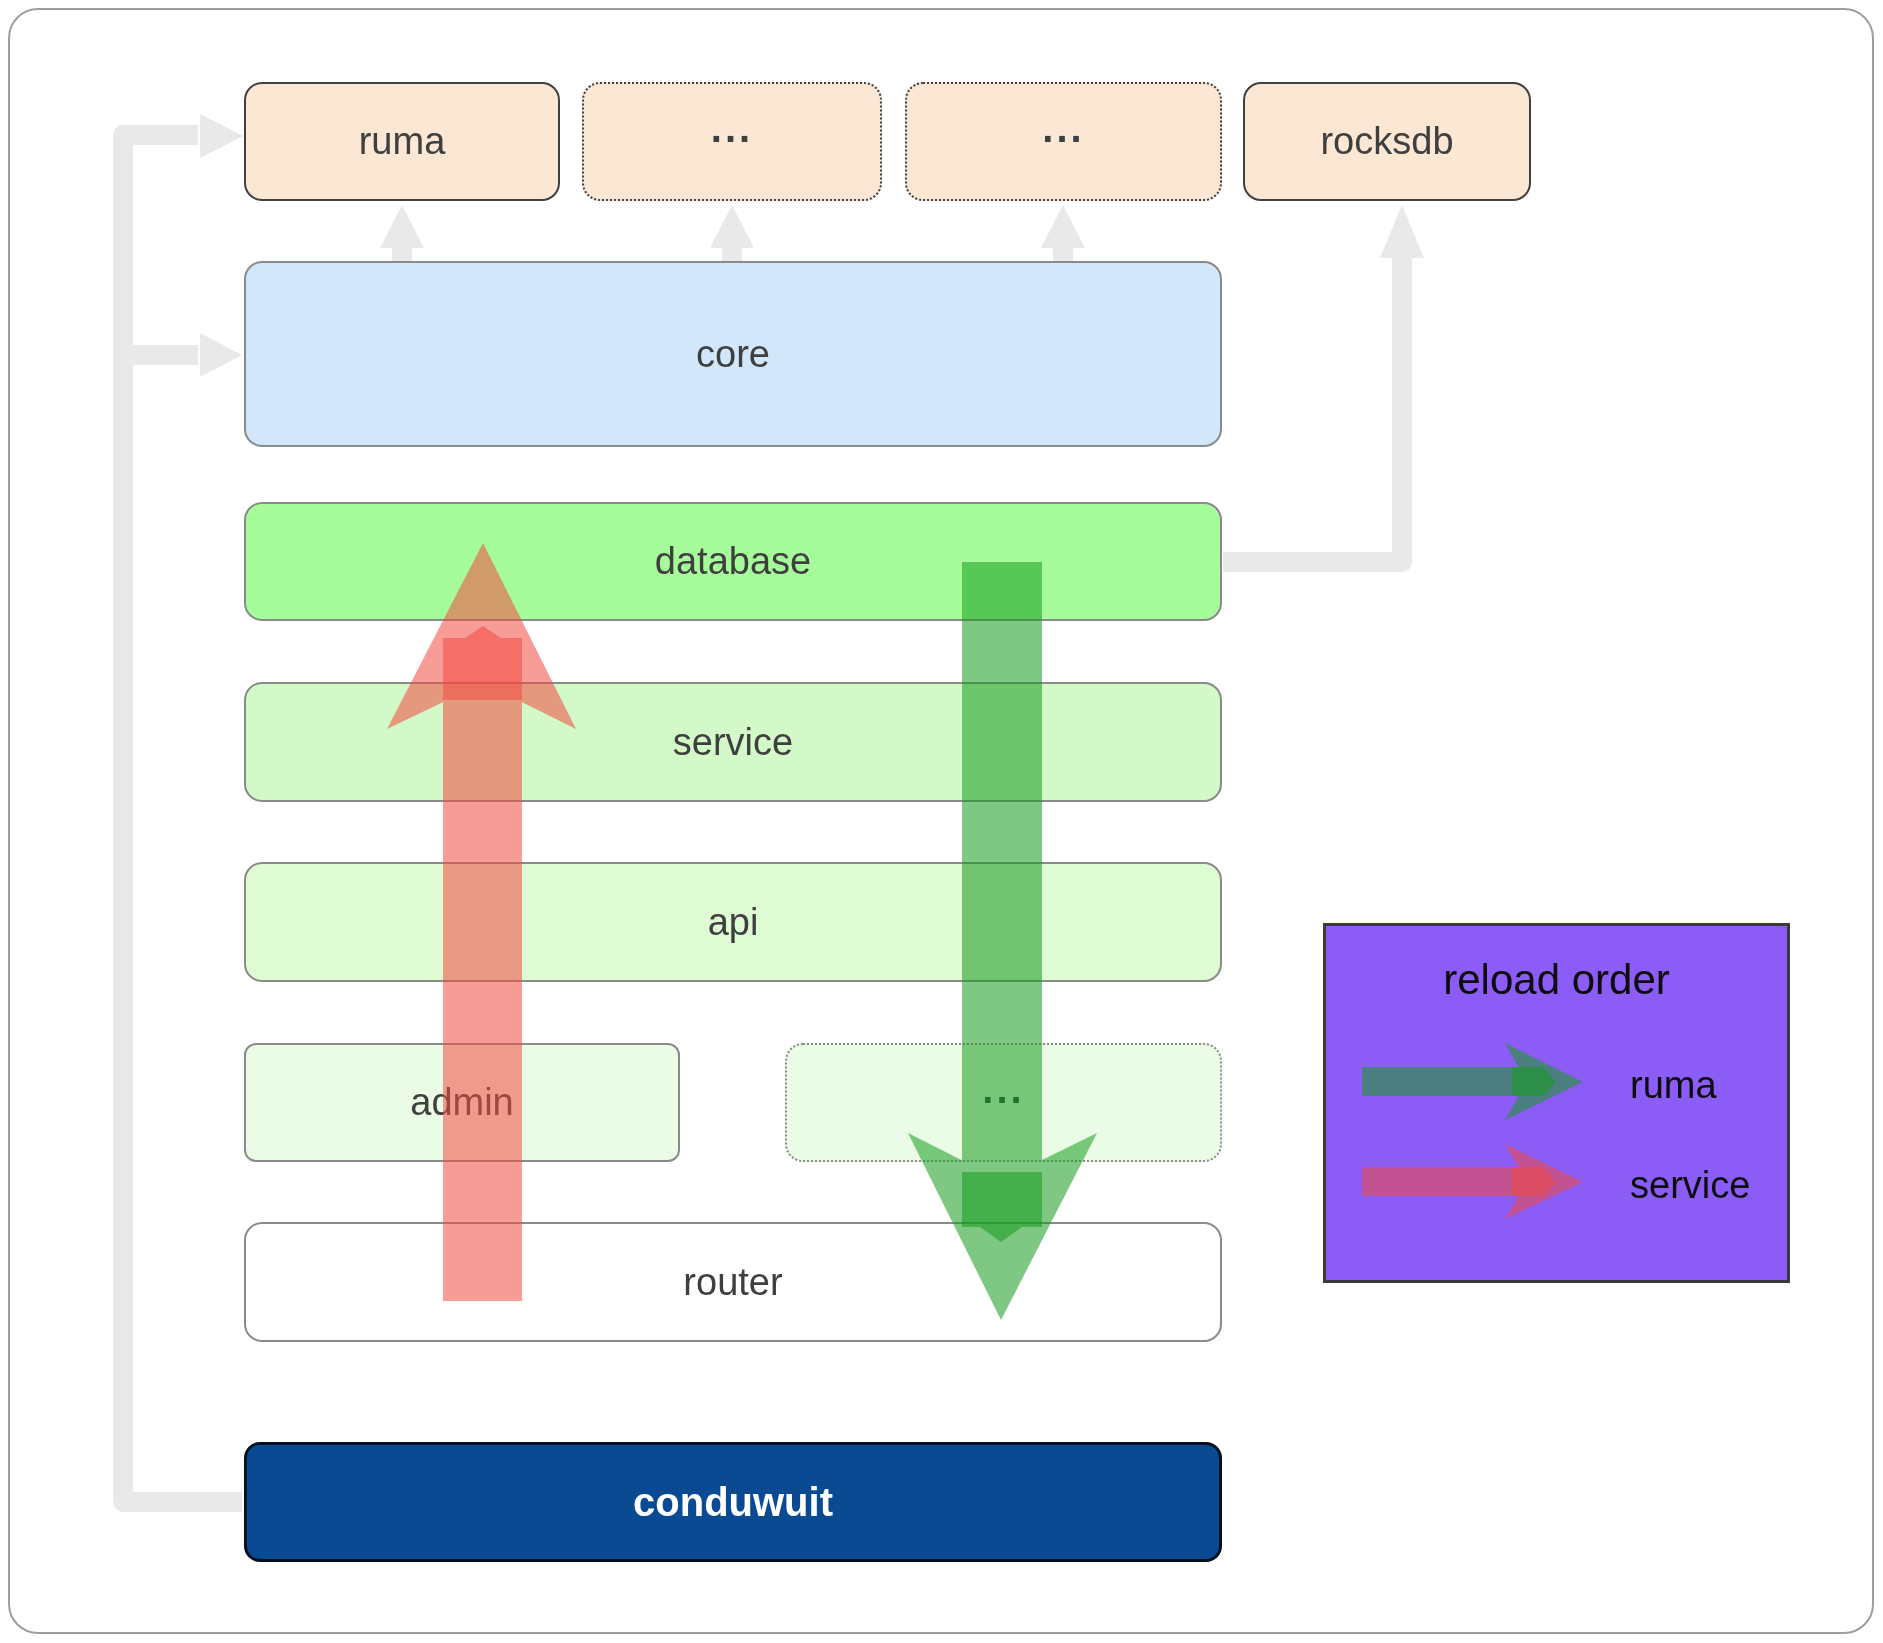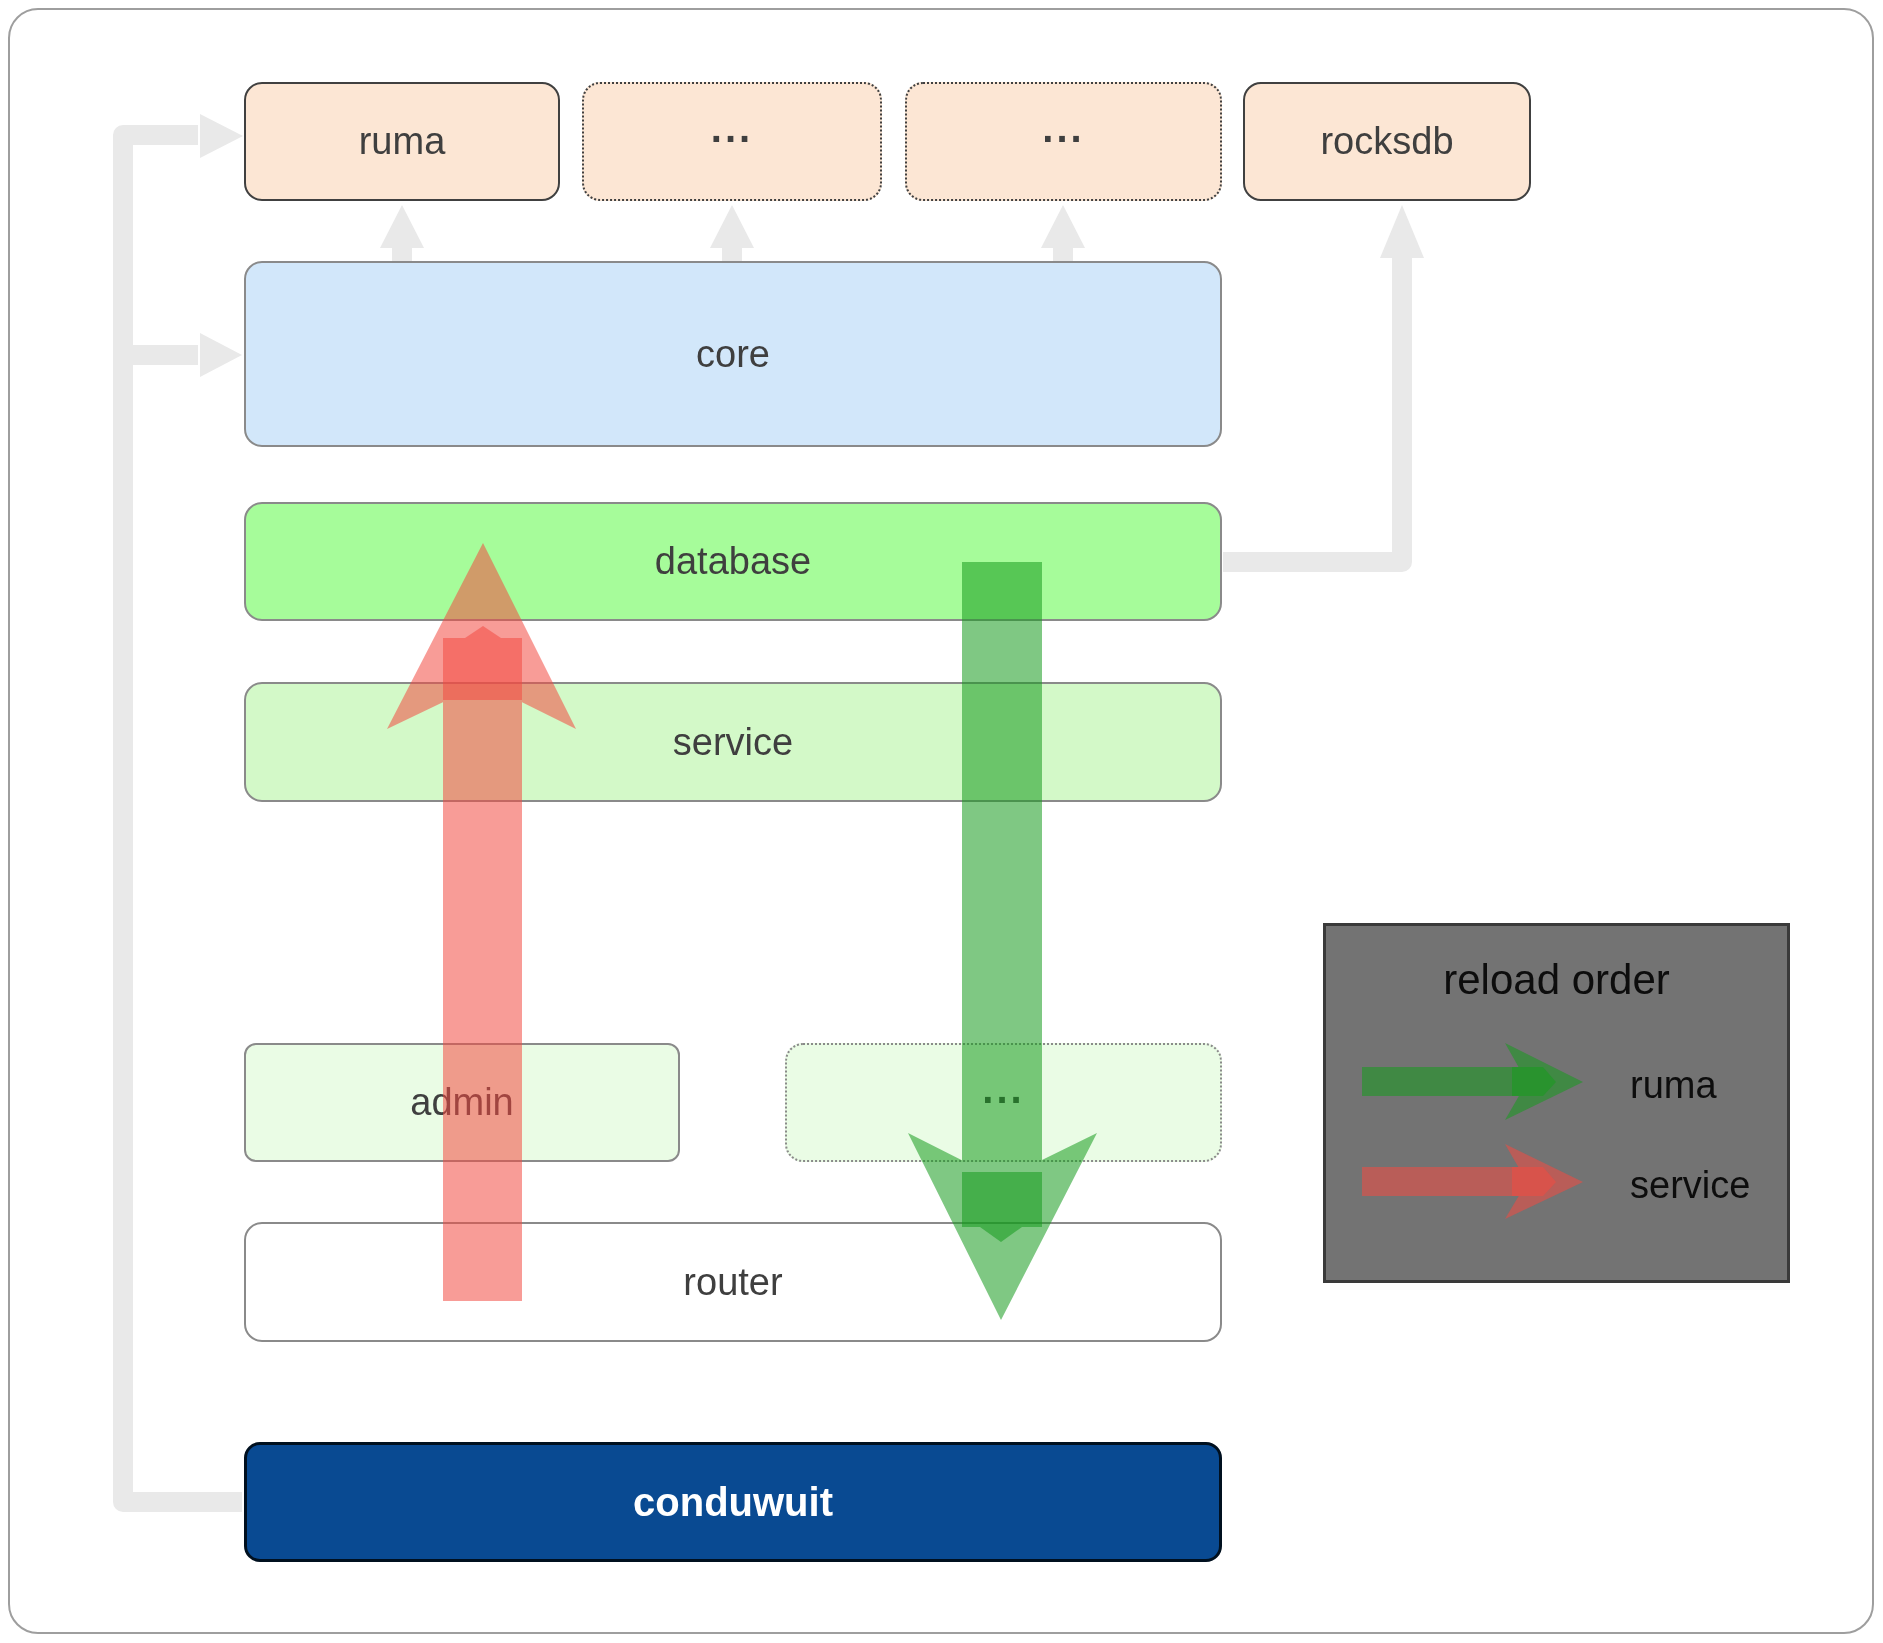--- a/index.html
+++ b/index.html
@@ -35,21 +35,21 @@
   #n-service {left:244px;top:682px;width:978px;height:120px;background:var(--service);}
   #n-api     {left:244px;top:862px;width:978px;height:120px;background:var(--api);}
   #n-admin   {left:244px;top:1043px;width:436px;height:119px;background:var(--admin);border-radius:12px;}
   #n-workers {left:785px;top:1043px;width:437px;height:119px;background:var(--admin);}
   #n-router  {left:244px;top:1222px;width:978px;height:120px;background:var(--router);}
   #n-conduwuit{left:244px;top:1442px;width:978px;height:120px;background:var(--conduwuit);
     border:3px solid #00101f;color:#ffffff;font-weight:600;font-size:40px;border-radius:16px;}
   #overlay{position:absolute;left:0;top:0;width:1883px;height:1643px;pointer-events:none;z-index:5;}
   .legend{
     position:absolute;left:1323px;top:923px;width:467px;height:360px;
-    background:#737373;border:3px solid #3a3a3a;box-sizing:border-box;z-index:2;
+    background:#8b5cf6;border:3px solid #3a3a3a;box-sizing:border-box;z-index:2;
   }
   .legend-title{
     position:absolute;left:0;top:30px;width:100%;text-align:center;
     font-size:42px;color:#0d0d0d;
   }
   .legend-label{position:absolute;left:304px;font-size:38px;color:#0d0d0d;line-height:44px;}
   #legend-load{top:137px;}
   #legend-unload{top:237px;}
   .underlay{z-index:1;}
   .node,.legend{z-index:2;}
@@ -90,20 +90,23 @@
 
   <div class="node gray" id="n-database">
     <span>database</span>
   </div>
   <div class="node gray" id="n-core">
     <span>core</span>
   </div>
   <div class="node gray" id="n-service">
     <span>service</span>
   </div>
+  <div class="node gray" id="n-api">
+    <span>api</span>
+  </div>
   <div class="node gray" id="n-admin">
     <span>admin</span>
   </div>
   <div class="node gray dotted" id="n-workers">
     <span class="dots">...</span>
   </div>
   <div class="node gray" id="n-router">
     <span>router</span>
   </div>
   <div class="node" id="n-conduwuit">

